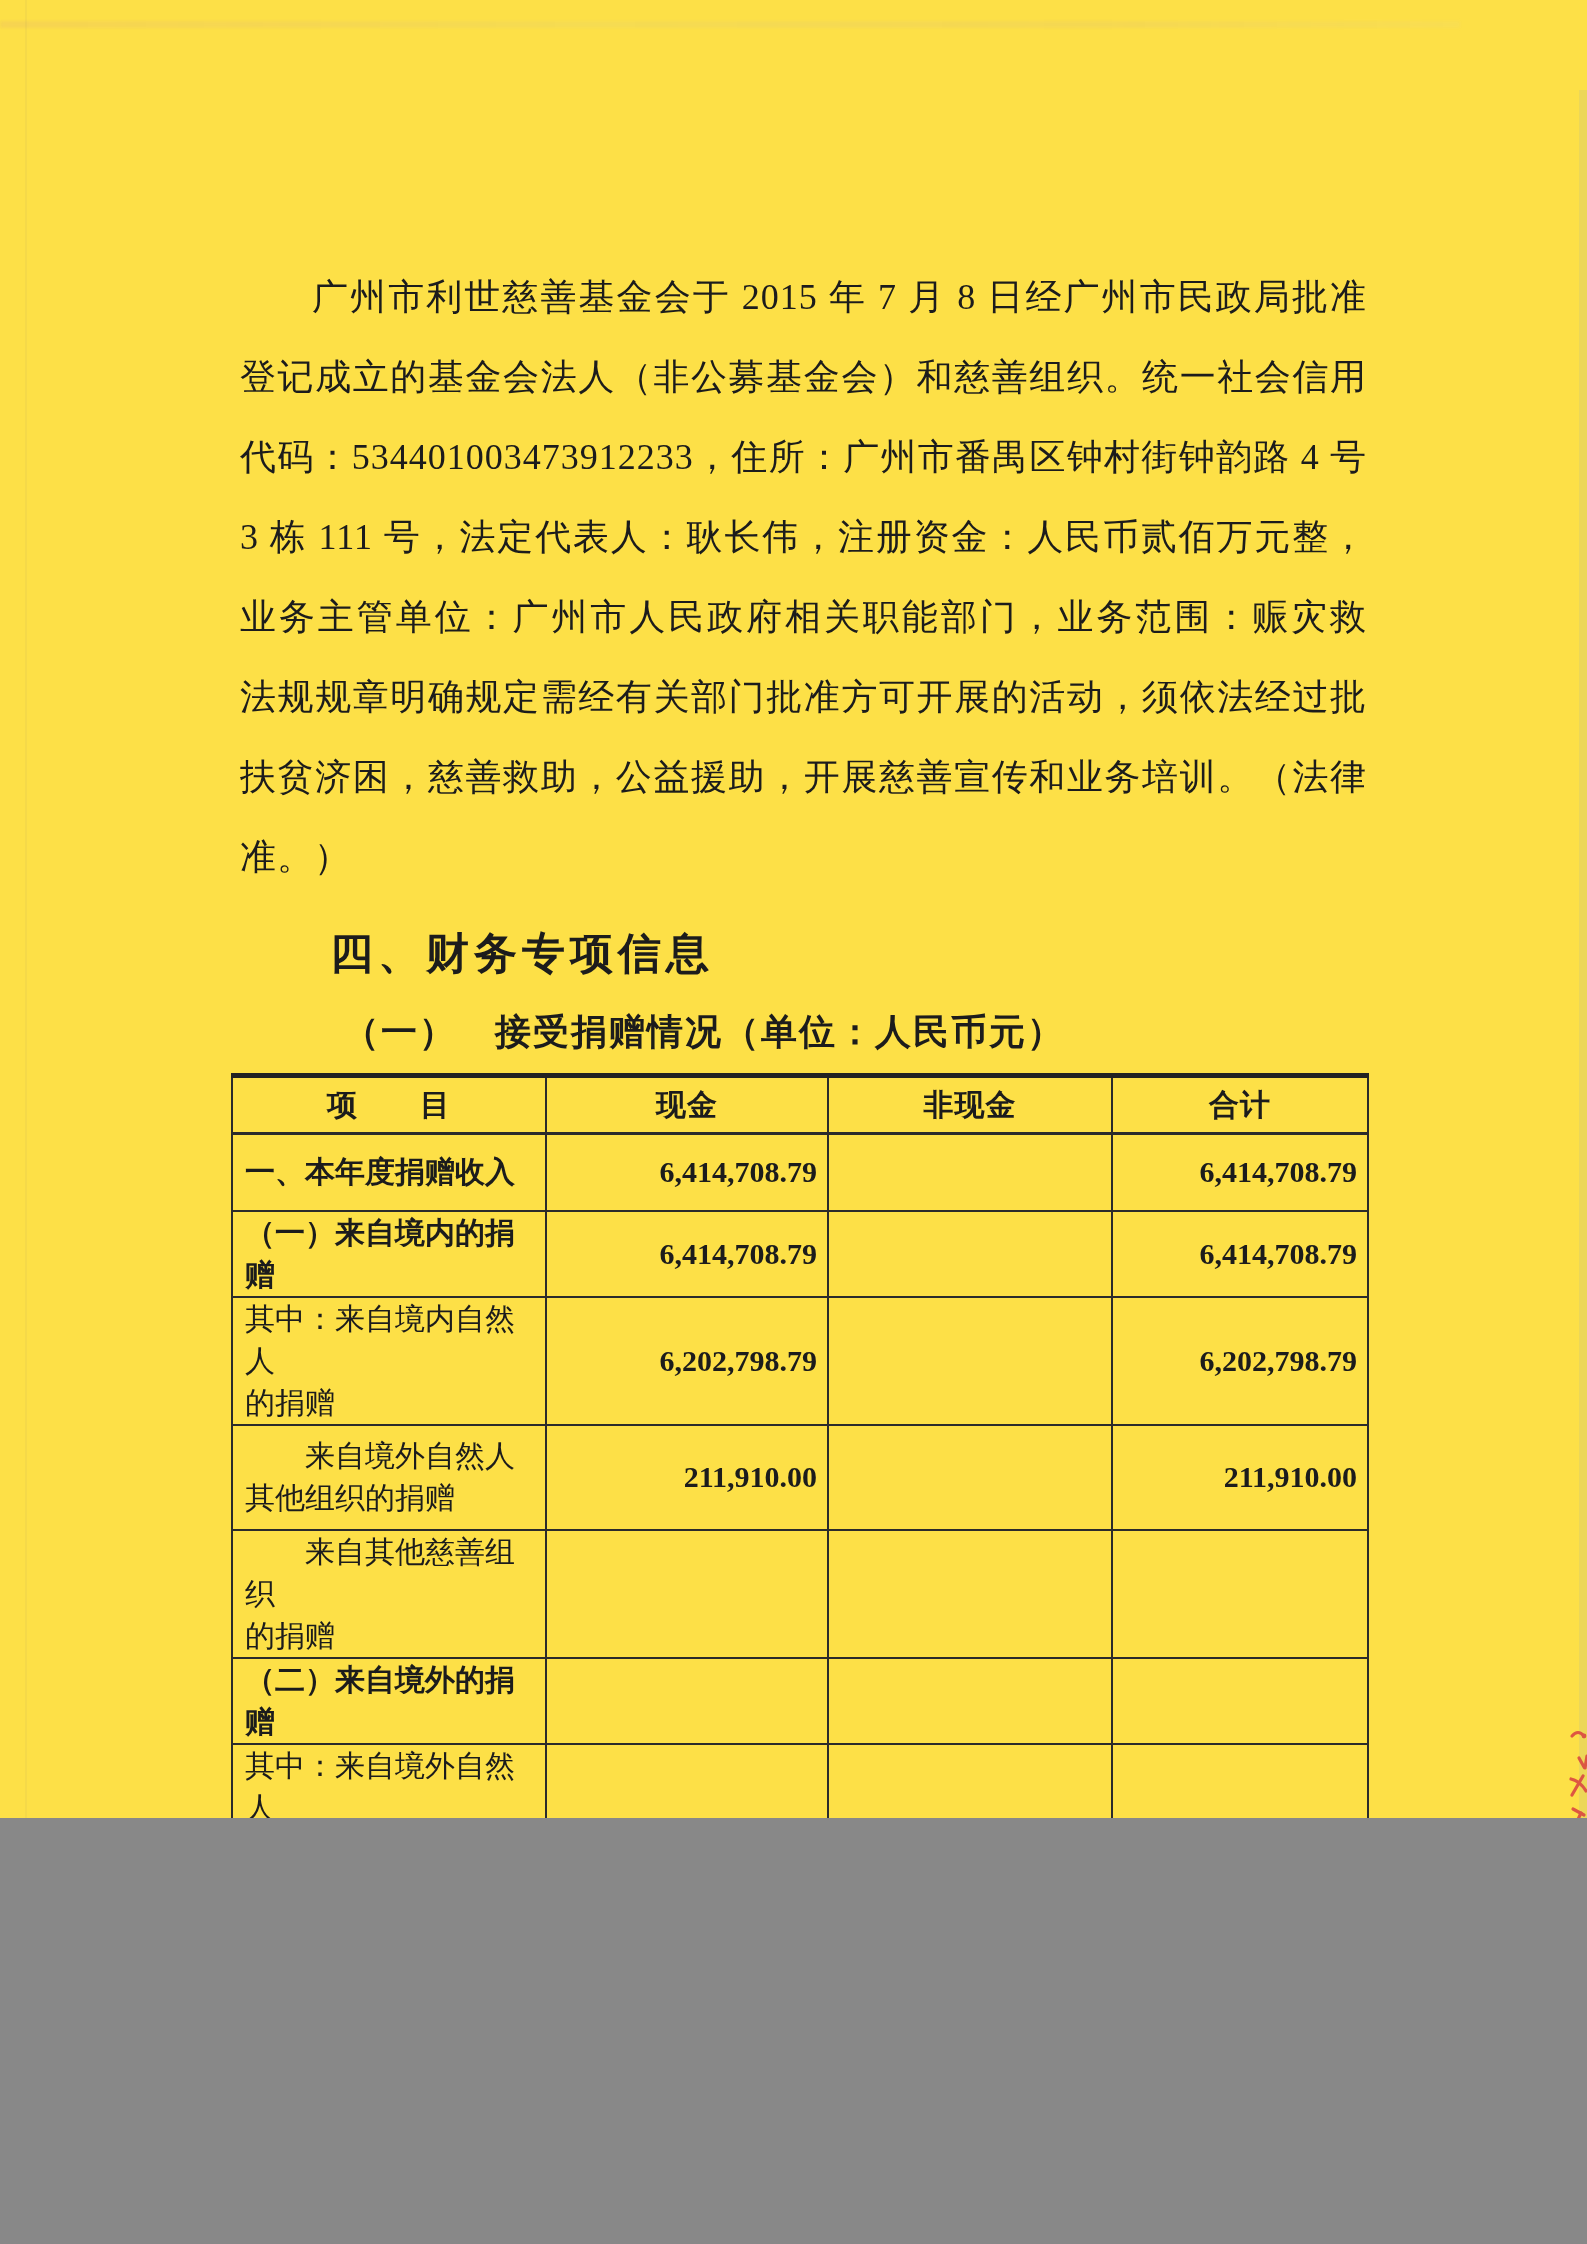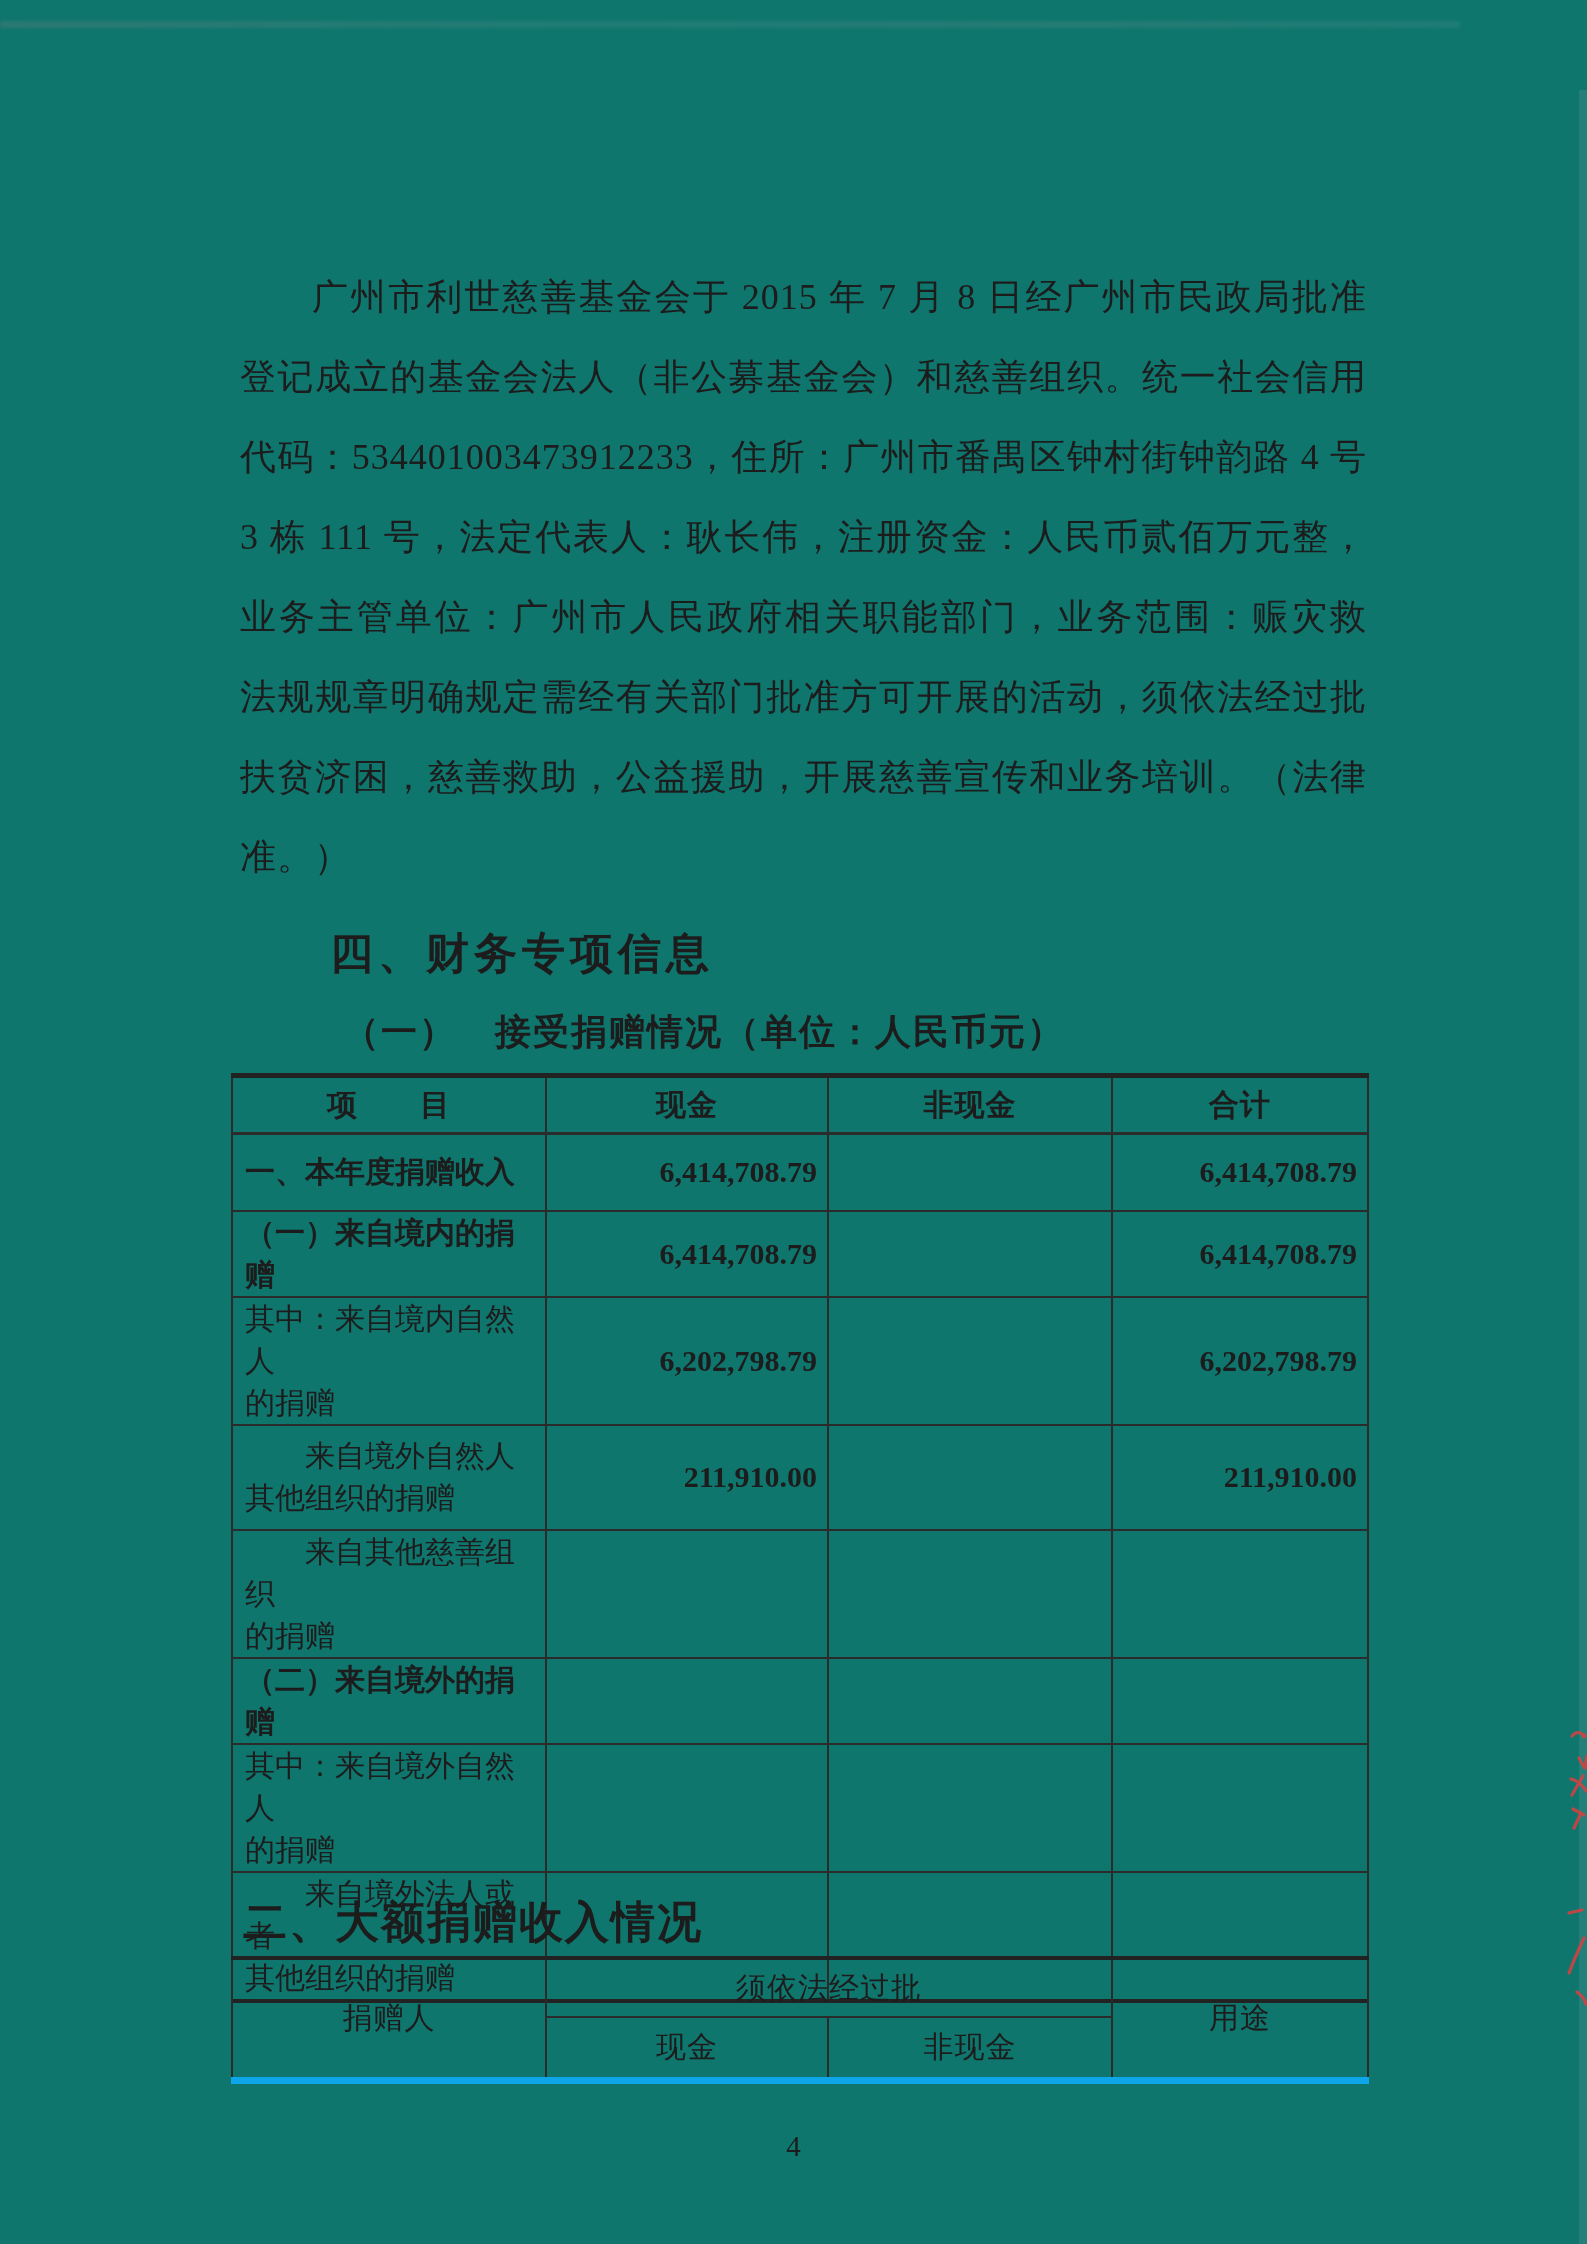--- a/index.html
+++ b/index.html
@@ -1,20 +1,20 @@
 <!DOCTYPE html>
 <html><head>
 <meta charset="utf-8">
 <style>
   html,body { margin:0; padding:0; background:#888; }
   .page {
     position:relative;
-    width:1587px; height:2244px;
+    width:1587px; height:1818px;
     margin:0 auto;
-    background:#0f766e;
+    background:#fde047;
     overflow:hidden;
     font-family:"Liberation Serif","DejaVu Serif",serif;
     color:#1c1c1c;
   }
 
   
   .scan-streak {
     position:absolute; left:0; top:21px; width:1460px; height:7px;
     background:linear-gradient(90deg, rgba(210,140,140,.14), rgba(180,180,185,.10) 40%, rgba(190,160,165,.12) 75%, rgba(200,200,205,.08));
     filter:blur(1.5px);

